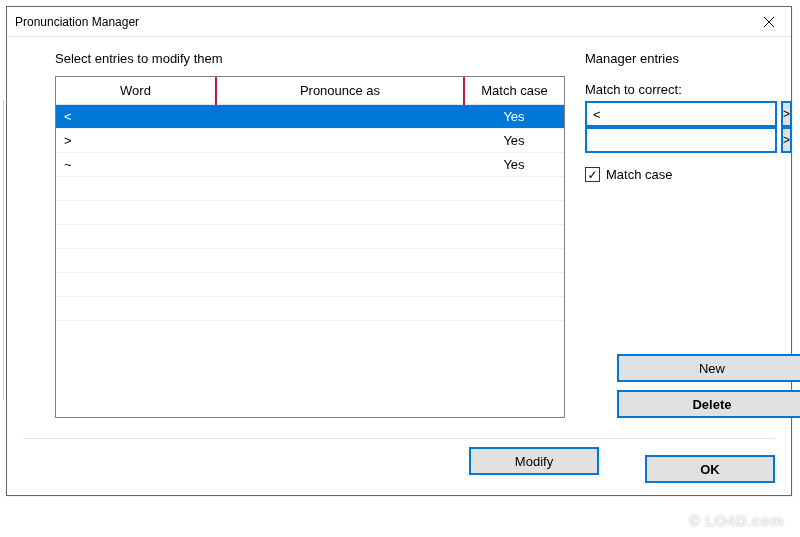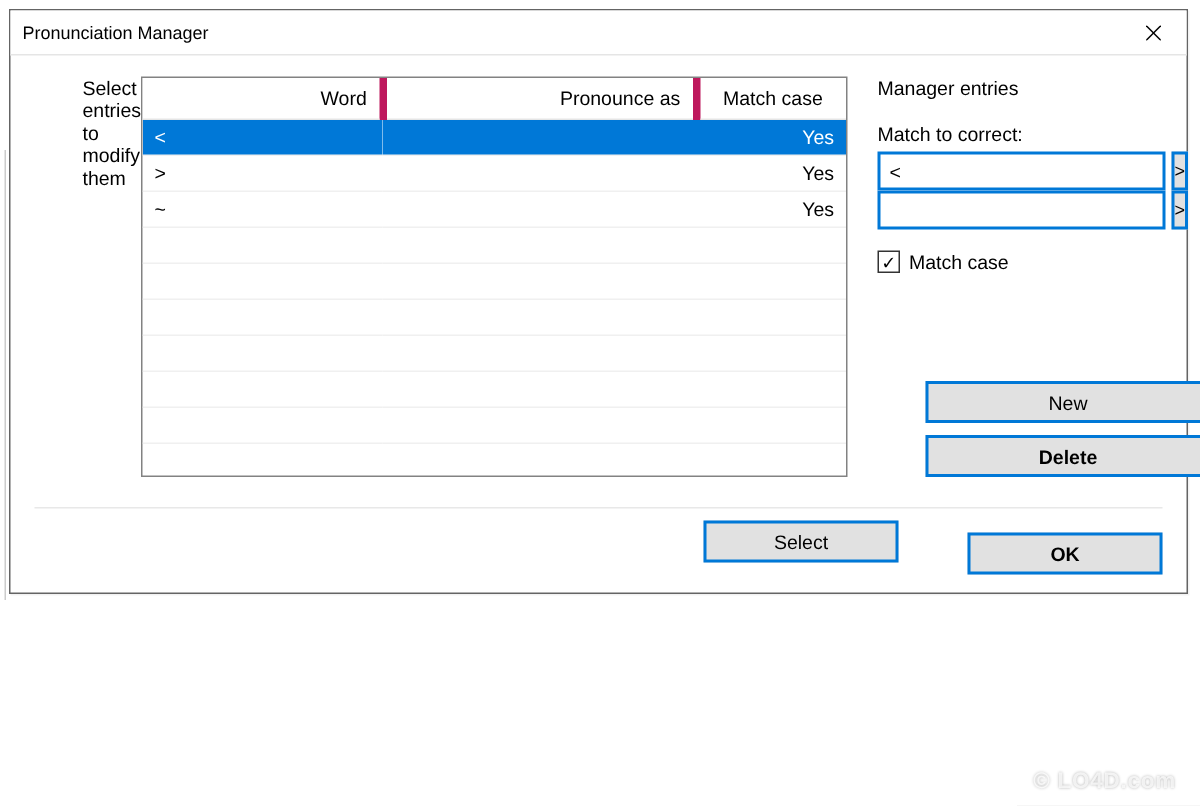--- a/index.html
+++ b/index.html
@@ -23,21 +23,21 @@
   top: 100px;
   width: 6px;
   height: 300px;
   border-left: 1px solid #ccc;
 }
 .dialog {
   position: absolute;
   left: 6px;
   top: 6px;
   width: 786px;
-  height: 390px;
+  height: 490px;
   background: #fff;
   border: 1px solid #646464;
   box-shadow: 1px 1px 0 rgba(0,0,0,0.05);
 }
 .titlebar {
   height: 30px;
   display: flex;
   align-items: center;
   justify-content: space-between;
   padding: 0 0 0 8px;
@@ -66,59 +66,59 @@
 }
 .upper {
   display: flex;
   gap: 20px;
   flex: 1 1 auto;
   min-height: 0;
 }
 .left {
   flex: 1 1 auto;
   display: flex;
-  flex-direction: row;
+  flex-direction: column;
   padding-left: 32px;
 }
 .section-label {
   font-size: 13px;
   color: #000;
   margin-bottom: 10px;
 }
 .table-wrap {
   border: 1px solid #828282;
   background: #fff;
   flex: 1 1 auto;
   min-height: 0;
   overflow: hidden;
 }
 .tbl {
   width: 100%;
   border-collapse: collapse;
   table-layout: fixed;
 }
 .tbl th {
-  text-align: right;
+  text-align: center;
   font-weight: normal;
   font-size: 13px;
   padding: 6px 8px;
   background: #fff;
-  border-right: 5px solid #be185d;
+  border-right: 2px solid #be185d;
   border-bottom: 1px solid #e5e5e5;
 }
 .tbl th:last-child { border-right: none; text-align: center; }
 .tbl td {
   padding: 4px 8px;
   font-size: 13px;
   border-bottom: 1px solid #f0f0f0;
   height: 24px;
   white-space: nowrap;
   overflow: hidden;
 }
-.tbl td.mc { text-align: right; }
+.tbl td.mc { text-align: center; }
 .tbl .empty td { border-bottom: 1px solid #f0f0f0; }
 .tbl tbody tr.selected td {
   background: #0078d7;
   color: #fff;
 }
 .tbl col.c-word { width: 160px; }
 .tbl col.c-pron { width: auto; }
 .tbl col.c-mc { width: 100px; }
 
 .right {
@@ -324,19 +324,19 @@
 
         <div class="spacer"></div>
 
         <button class="btn">New</button>
         <button class="btn">Delete</button>
       </div>
 
     </div>
 
     <div class="bottom">
-      <button class="btn">Select</button>
+      <button class="btn">Modify</button>
       <button class="btn">OK</button>
     </div>
   </div>
 </div>
 
 <div class="watermark">© LO4D.com</div>
 
 </body></html>

